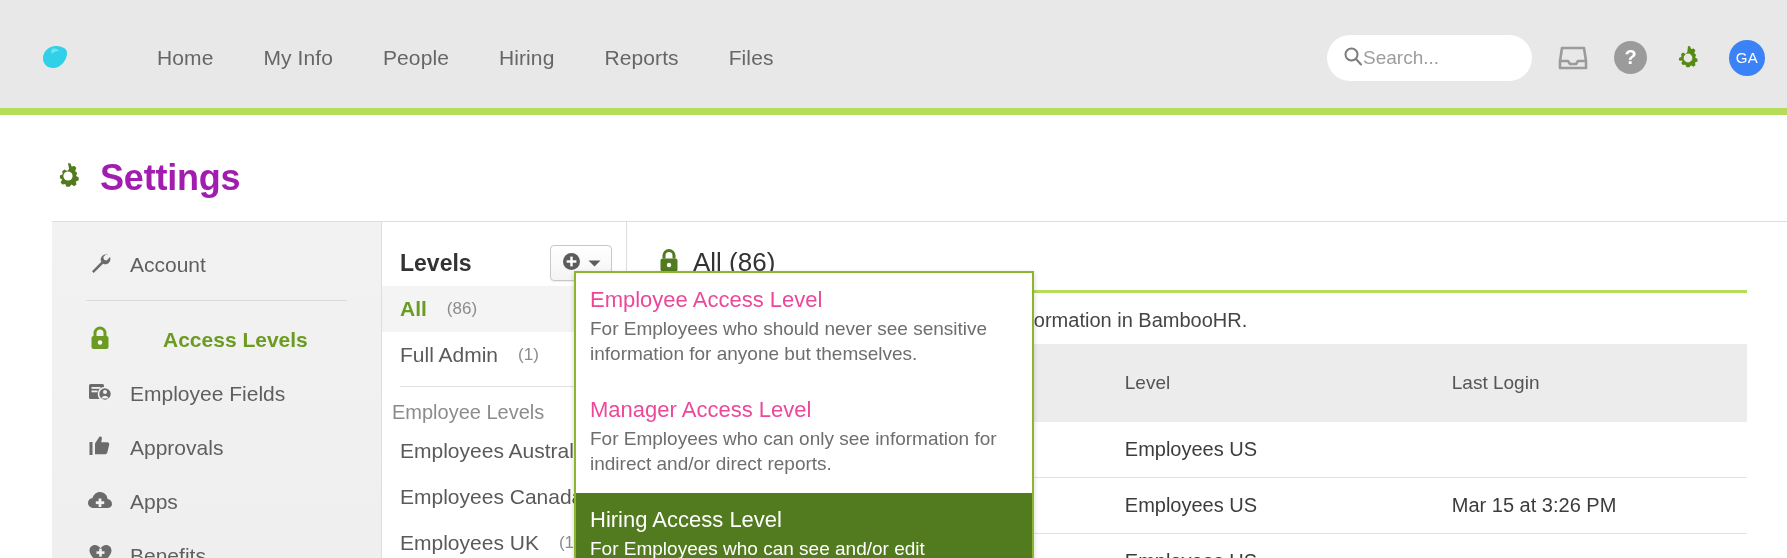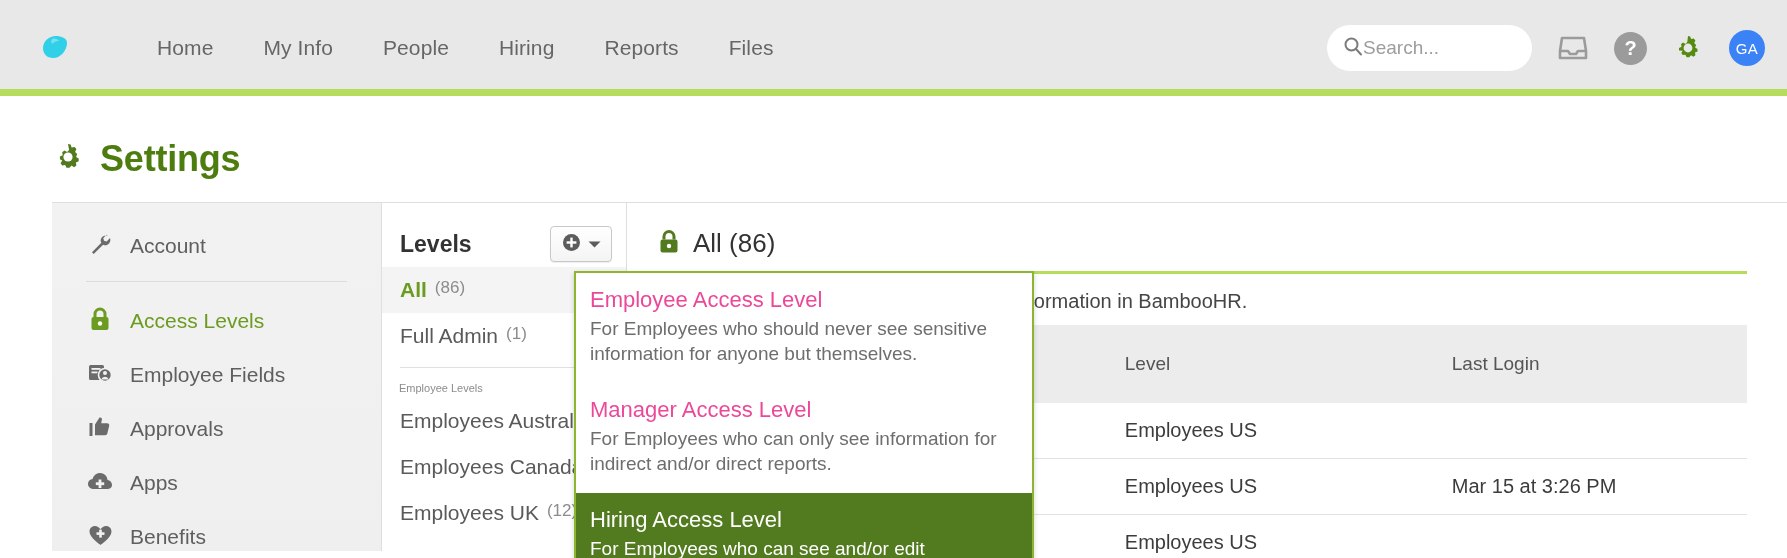--- a/index.html
+++ b/index.html
@@ -8,21 +8,21 @@
     height: 558px;
     overflow: hidden;
     background: #ffffff;
     font-family: "Liberation Sans", sans-serif;
     -webkit-font-smoothing: antialiased;
   }
 
   
   .topbar {
     position: relative;
-    height: 96px;
+    height: 115px;
     background: #e8e8e8;
     display: flex;
     align-items: center;
     padding: 0 22px 0 24px;
   }
   .topbar-accent {
     position: absolute;
     left: 0; right: 0; bottom: 0;
     height: 7px;
     background: #b6dc5c;
@@ -103,21 +103,21 @@
   
   .page-head {
     padding: 40px 0 0 52px;
     display: flex;
     align-items: center;
     gap: 16px;
     height: 86px;
   }
   .page-title {
     font-size: 36px;
-    color: #4d7c0f;
+    color: #a21caf;
     font-weight: bold;
     letter-spacing: -.2px;
   }
 
   
   .content {
     display: flex;
     margin: 20px 0 0 52px;
     border-top: 1px solid #dedede;
     height: 349px;
@@ -134,21 +134,21 @@
   .side-item {
     display: flex;
     align-items: flex-end;
     gap: 16px;
     padding: 13px 0 13px 34px;
     font-size: 21px;
     color: #5f5f5f;
     cursor: pointer;
   }
   .side-item .side-label { white-space: nowrap; }
-  .side-item.active .side-label { color: #6c9b21; font-weight: normal; }
+  .side-item.active .side-label { color: #6c9b21; font-weight: bold; margin-left: 33px; }
   .side-sep {
     height: 1px;
     background: #dcdcdc;
     margin: 10px 34px 10px 34px;
   }
   .side-ico {
     width: 28px; height: 28px;
     display: flex; align-items: center; justify-content: center;
     flex: none;
   }
@@ -179,36 +179,36 @@
     border: 1px solid #c8c8c8;
     border-radius: 4px;
     background: linear-gradient(to bottom,#ffffff,#f4f4f4);
     display: flex; align-items: center; justify-content: center;
     gap: 7px;
     cursor: pointer;
     box-shadow: 0 1px 1px rgba(0,0,0,.07);
   }
   .level-row {
     display: flex;
-    align-items: flex-start;
-    gap: 8px;
+    align-items: center;
+    gap: 20px;
     padding: 11px 18px;
     font-size: 21px;
     color: #5a5a5a;
     cursor: pointer;
     white-space: nowrap;
   }
   .level-row.selected { background: #f4f4f4; }
   .level-row.selected .level-name { color: #6c9b21; font-weight: bold; }
   .level-count { font-size: 17px; color: #8c8c8c; }
   .levels-sep { height: 1px; background: #e0e0e0; margin: 8px 18px; }
   .group-label {
-    font-size: 11px;
+    font-size: 20px;
     color: #8c8c8c;
-    padding: 6px 18px 4px 17px;
+    padding: 6px 18px 4px 10px;
   }
 
   
   .detail-col {
     flex: 1;
     padding: 18px 0 0 30px;
     position: relative;
     background: #fff;
     min-width: 0;
   }

